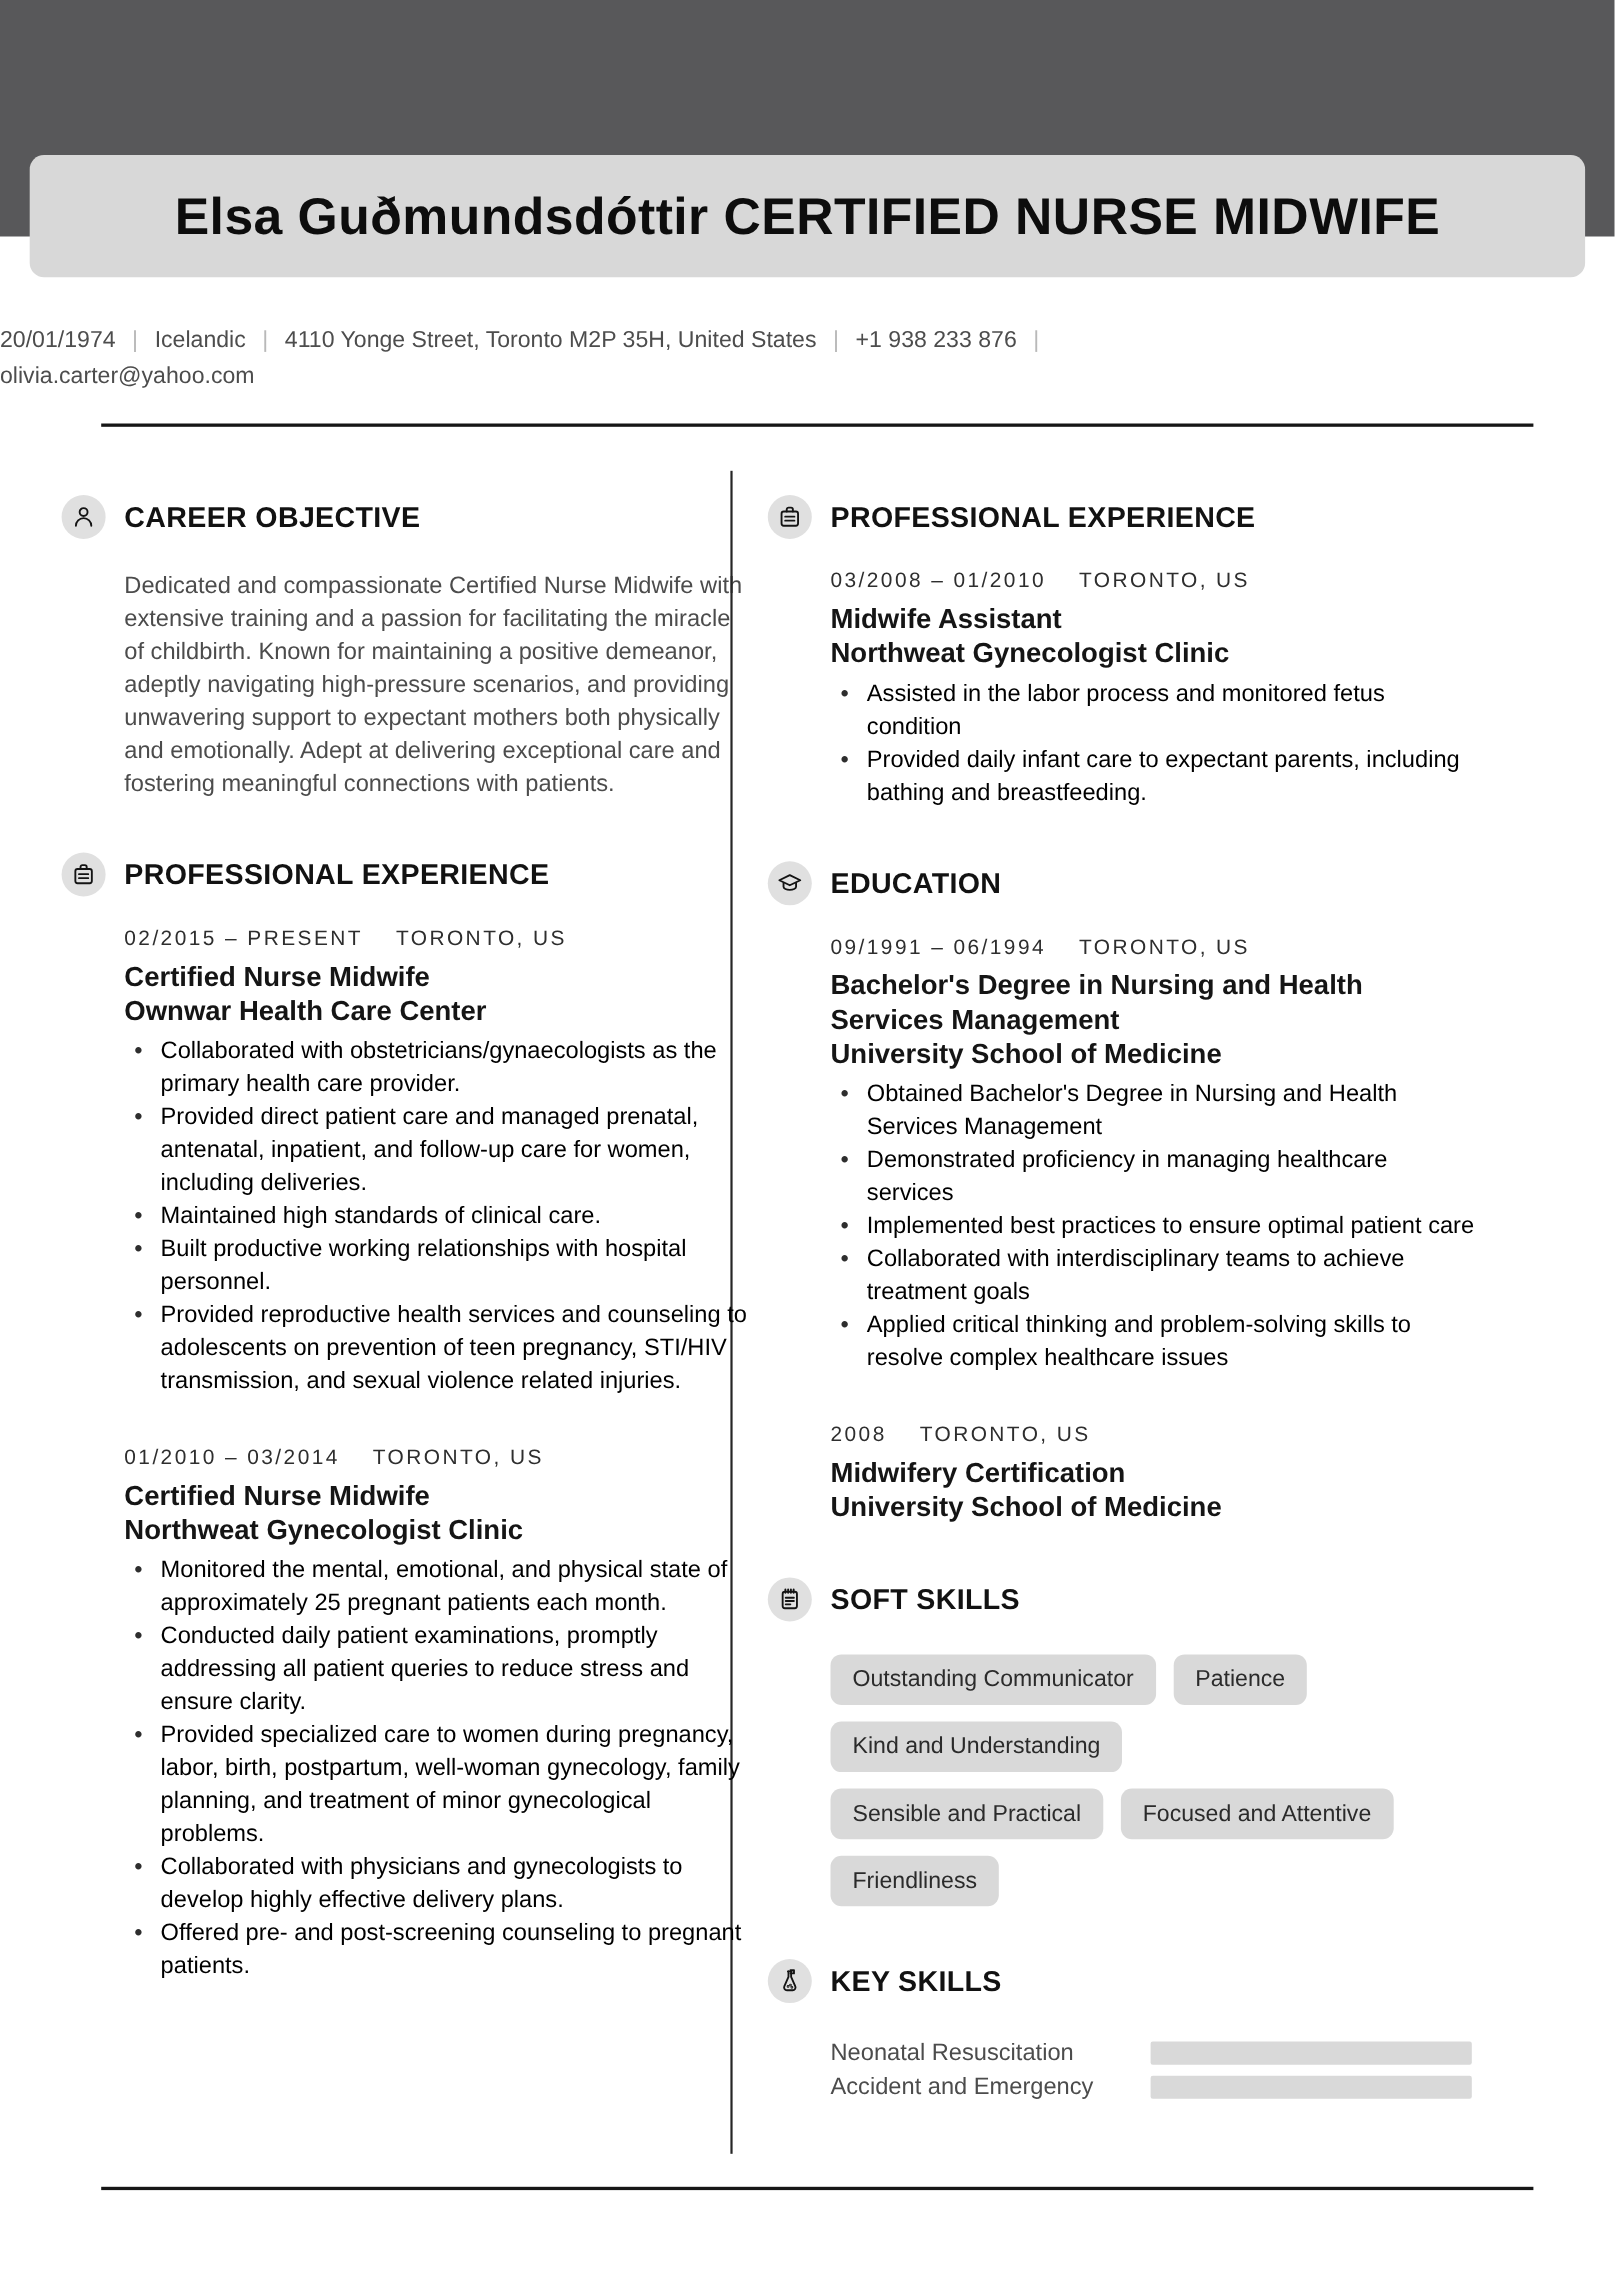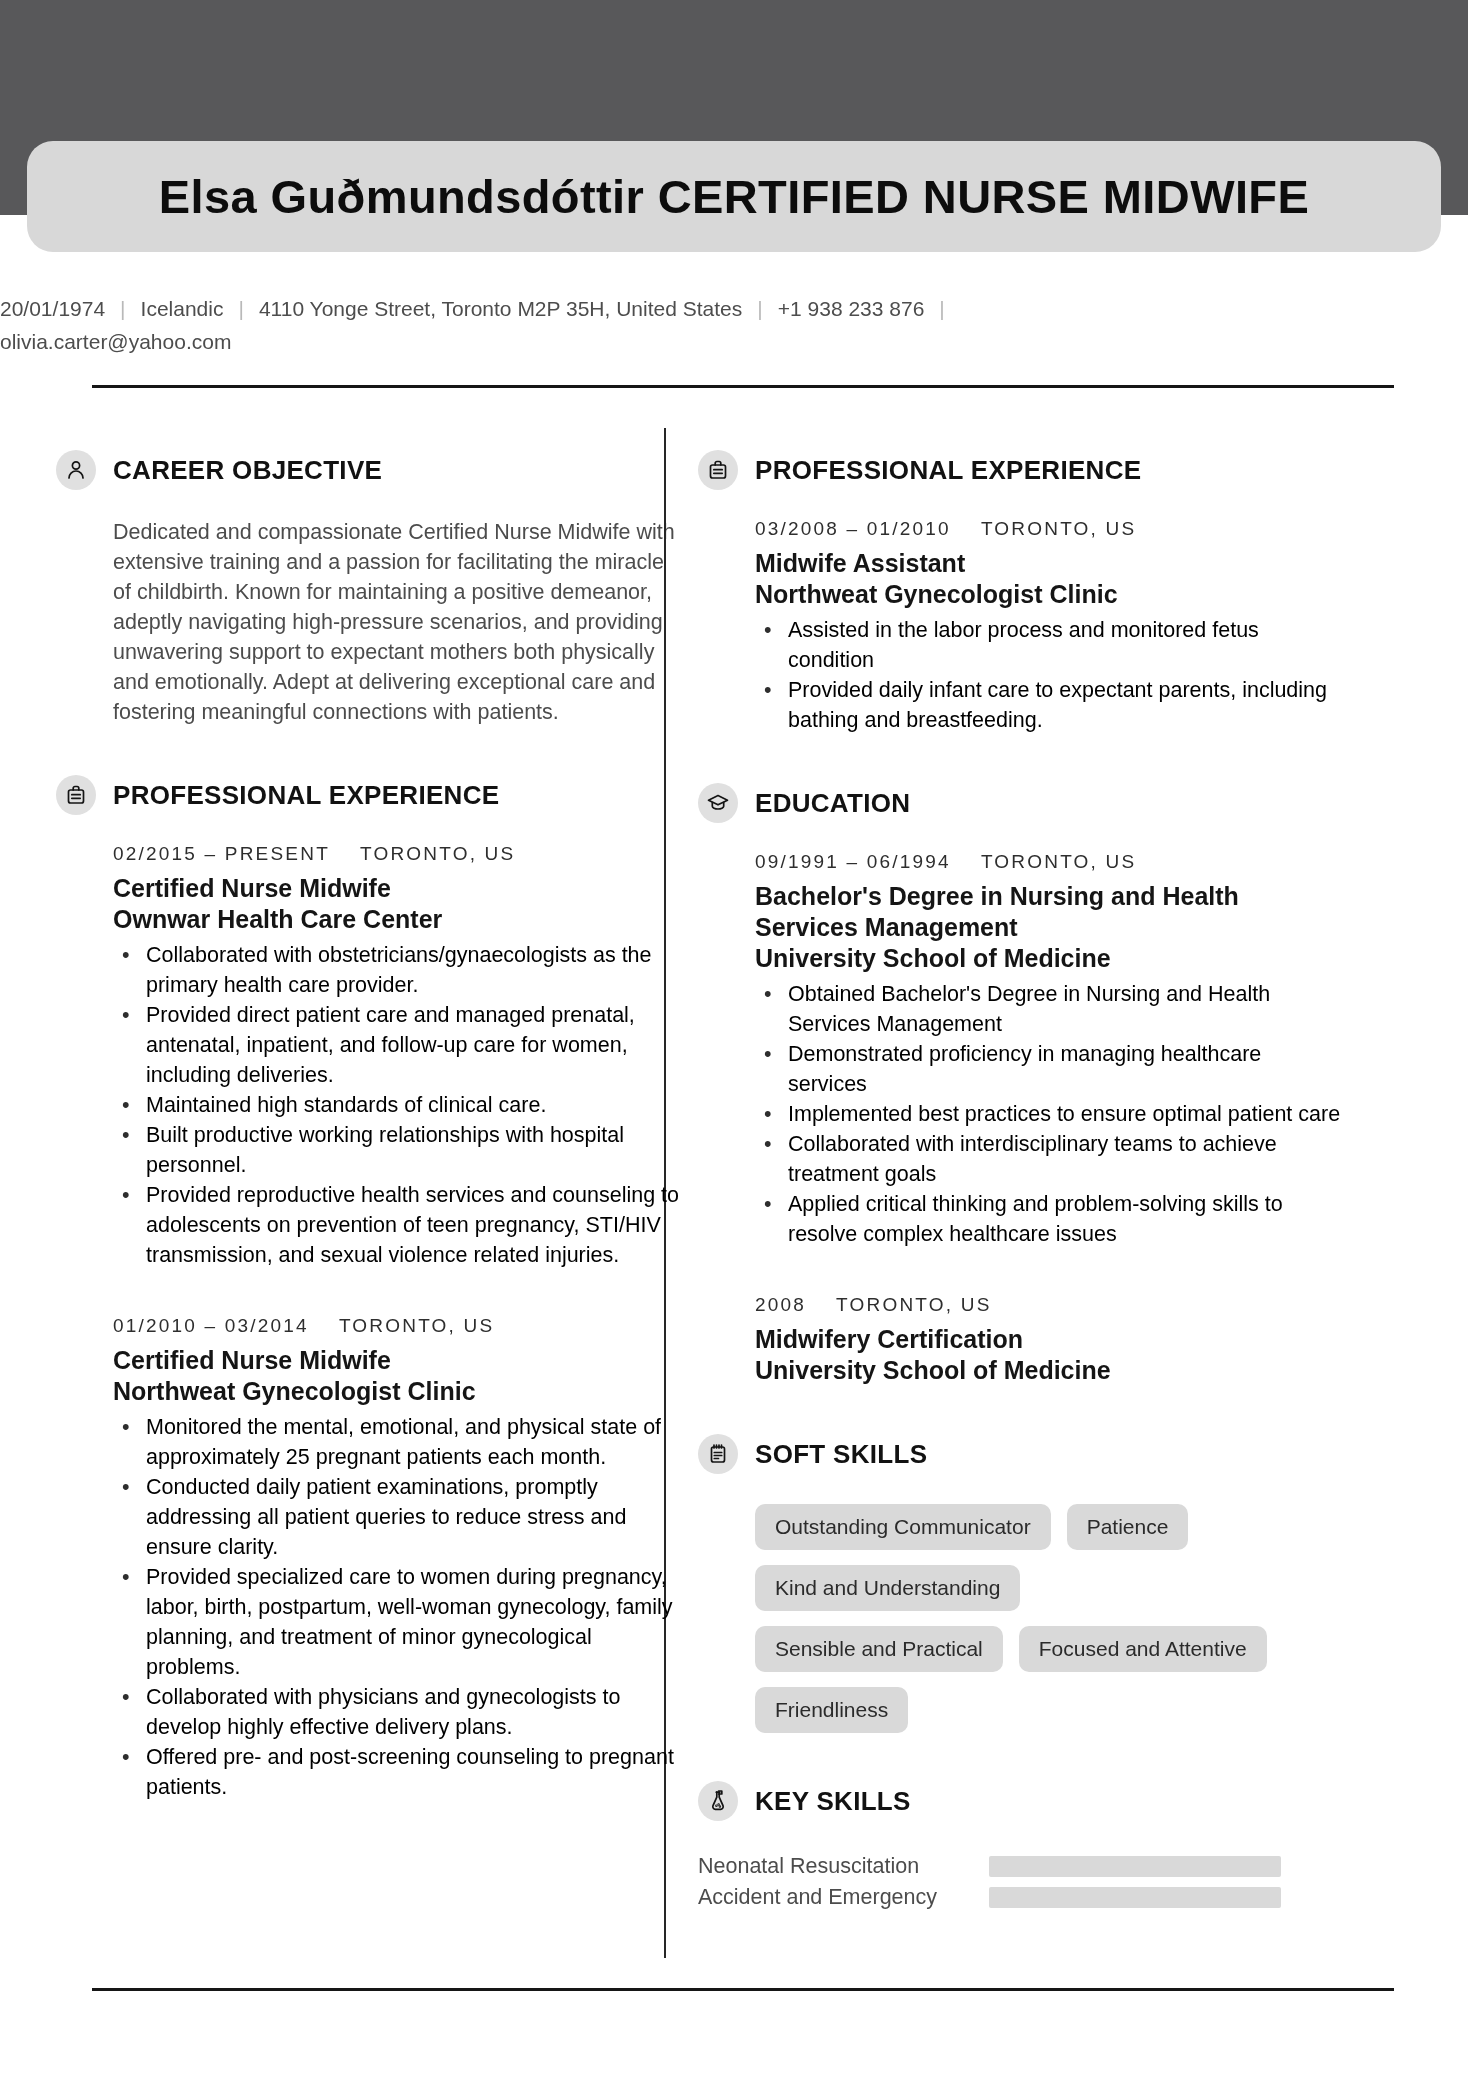--- a/index.html
+++ b/index.html
@@ -1,21 +1,21 @@
 <!DOCTYPE html>
 <html><head>
 <meta charset="utf-8">
 <style>
   html,body{margin:0;padding:0;background:#ffffff;}
   body{width:1468px;height:2076px;font-family:"Liberation Sans",sans-serif;-webkit-font-smoothing:antialiased;}
   .page{position:relative;width:1468px;height:2076px;background:#ffffff;overflow:hidden;}
 
   
   .top-band{position:absolute;top:0;left:0;width:100%;height:215px;background:#58585a;}
-  .name-box{position:absolute;top:141px;left:27px;right:27px;height:111px;background:#d8d8d8;border-radius:26px;display:flex;align-items:center;justify-content:center;}
+  .name-box{position:absolute;top:141px;left:27px;right:27px;height:111px;background:#d8d8d8;border-radius:13px;display:flex;align-items:center;justify-content:center;}
   .name{font-size:47px;font-weight:700;color:#0d0d0d;letter-spacing:.4px;white-space:nowrap;}
 
   .contact{position:absolute;top:292px;left:0;right:0;text-align:left;font-size:21px;color:#4d4d4d;line-height:33px;}
   .contact .sep{color:#b9b9b9;margin:0 15px;}
   .contact .email-line{display:block;}
 
   .hr{position:absolute;left:92px;right:74px;height:3px;background:#161616;}
   .hr-top{top:385px;}
   .hr-bottom{top:1988px;}
 
@@ -45,21 +45,21 @@
   ul.entry-bullets{margin:5px 0 0 0;padding:0 0 0 33px;list-style:none;}
   li.bullet{position:relative;font-size:21.5px;line-height:30px;color:#000000;}
   li.bullet::before{content:"\2022";position:absolute;left:-24px;top:0;color:#2e2e2e;}
 
   
   .pills{margin-left:57px;margin-top:30px;}
   .pill-row{display:flex;gap:16px;margin-bottom:15px;}
   .pill{background:#d9d9d9;border-radius:10px;padding:10px 20px;font-size:21px;color:#2b2b2b;line-height:26px;white-space:nowrap;}
 
   
-  .keyskills{margin-top:30px;}
+  .keyskills{margin-left:57px;margin-top:30px;}
   .ks-row{display:flex;align-items:center;height:31px;}
   .ks-label{width:291px;font-size:21.5px;color:#4c4c4c;flex:0 0 291px;}
   .ks-bar{width:292px;height:21px;background:#d9d9d9;border-radius:2px;}
 </style>
 </head>
 <body>
 
 <div class="page">
 
   <div class="top-band"></div>

